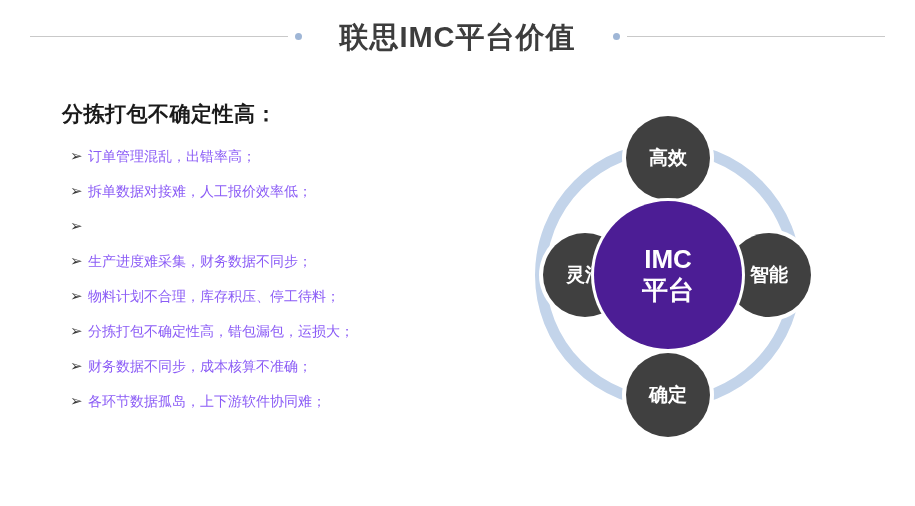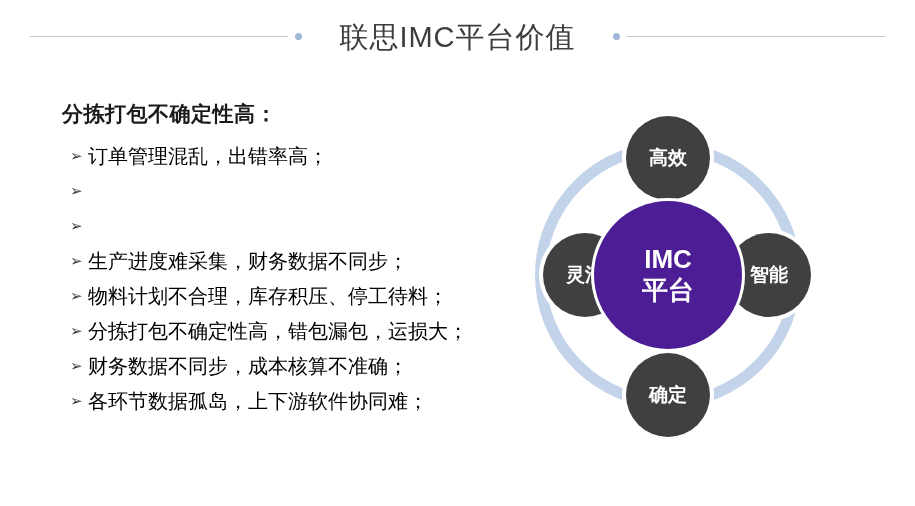--- a/index.html
+++ b/index.html
@@ -23,21 +23,21 @@
     width: 915px;
     height: 72px;
   }
   .header-title {
     position: absolute;
     top: 18px;
     left: 0;
     width: 915px;
     text-align: center;
     font-size: 29px;
-    font-weight: 400;
+    font-weight: 700;
     color: #3d3d3d;
     letter-spacing: 1px;
   }
   .header-rule {
     position: absolute;
     top: 36px;
     height: 1px;
     background: #c9c9c9;
   }
   .rule-left  { left: 30px;  width: 258px; }
@@ -82,22 +82,22 @@
     width: 26px;
     flex: 0 0 26px;
     color: #3a3a3a;
     font-size: 15px;
     line-height: 20px;
     text-align: left;
     padding-left: 8px;
     box-sizing: border-box;
   }
   .pain-text {
-    font-size: 20px;
-    color: #000000;
+    font-size: 14px;
+    color: #8b5cf6;
     line-height: 20px;
   }
 
   
   .diagram {
     position: absolute;
     left: 483px;
     top: 100px;
     width: 370px;
     height: 370px;
@@ -158,20 +158,21 @@
 
 <div class="left-col">
   <h2 class="pain-title">分拣打包不确定性高：</h2>
   <ul class="pain-list">
     <li class="pain-item">
       <span class="bullet-icon">➢</span>
       <span class="pain-text">订单管理混乱，出错率高；</span>
     </li>
     <li class="pain-item">
       <span class="bullet-icon">➢</span>
+      <span class="pain-text">拆单数据对接难，人工报价效率低；</span>
     </li>
     <li class="pain-item">
       <span class="bullet-icon">➢</span>
     </li>
     <li class="pain-item">
       <span class="bullet-icon">➢</span>
       <span class="pain-text">生产进度难采集，财务数据不同步；</span>
     </li>
     <li class="pain-item">
       <span class="bullet-icon">➢</span>

